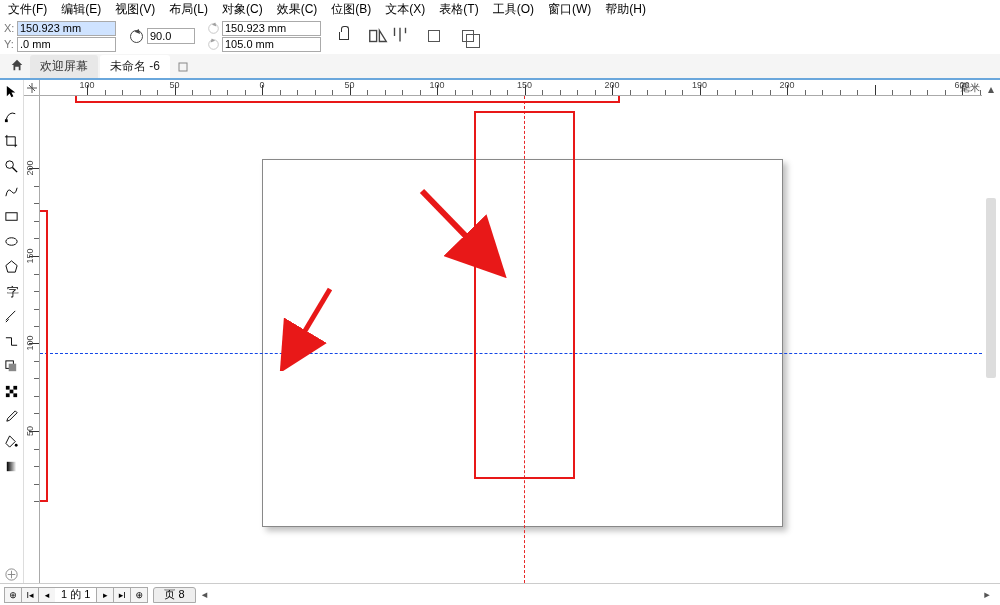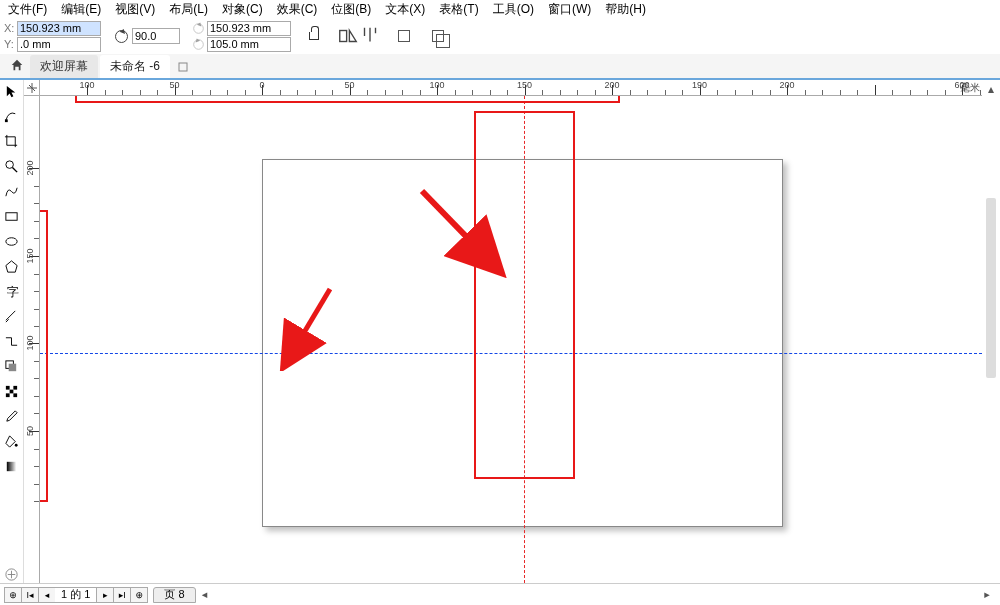--- a/index.html
+++ b/index.html
@@ -7,21 +7,21 @@
 
 
 .menubar { height: 18px; background: #fff; display: flex; align-items: center; padding: 0 4px; gap: 6px; font-size: 12px; }
 .menubar span { padding: 0 4px; cursor: default; }
 
 
 .prop { height: 36px; background: #fff; display: flex; align-items: center; padding: 0 4px; gap: 0; font-size: 11px; }
 .xy { display:flex; flex-direction:column; gap:1px; }
 .xy-row { display:flex; align-items:center; gap:2px; }
 .xy-lab { width:11px; color:#777; }
-.xy-in { height:15px; width:84px; border:1px solid #aaa; background:#fff; font-size:11px; padding:0 2px; }
+.xy-in { height:15px; width:99px; border:1px solid #aaa; background:#fff; font-size:11px; padding:0 2px; }
 .xy-in.sel { background:#cfe3ff; }
 .rot { margin-left:14px; display:flex; align-items:center; gap:4px; }
 .rot-in { height:16px; width:48px; border:1px solid #aaa; padding:0 2px; font-size:11px; }
 .prop-icon { width:22px; height:22px; display:flex; align-items:center; justify-content:center; color:#444; }
 .sep { width:12px; }
 .icon-rot { display:inline-block; width:13px; height:13px; border:1.5px solid #444; border-radius:50%; position:relative; }
 .icon-rot::after { content:""; position:absolute; top:-2px; left:4px; border-left:3px solid transparent; border-right:3px solid transparent; border-bottom:4px solid #444; transform:rotate(20deg); }
 .icon-lock { display:inline-block; width:10px; height:8px; border:1.5px solid #333; border-top:none; position:relative; }
 .icon-lock::before { content:""; position:absolute; top:-6px; left:1px; width:6px; height:5px; border:1.5px solid #333; border-bottom:none; border-radius:3px 3px 0 0; }
 .icon-box { display:inline-block; width:12px; height:12px; border:1.5px solid #555; }

